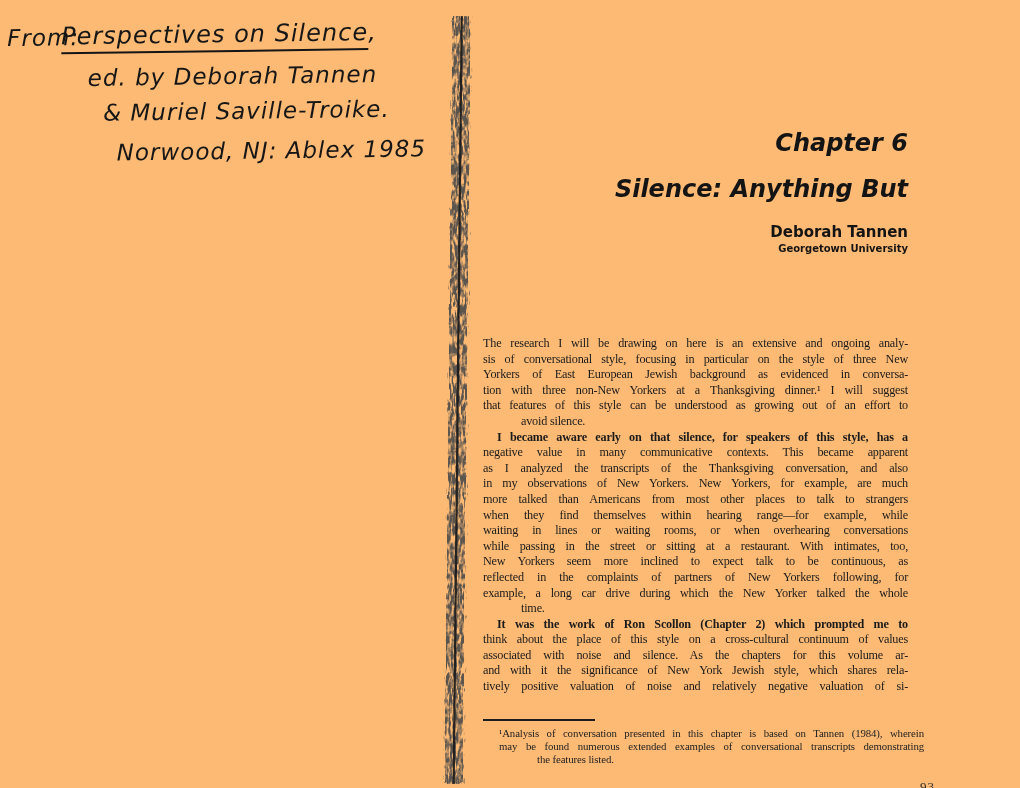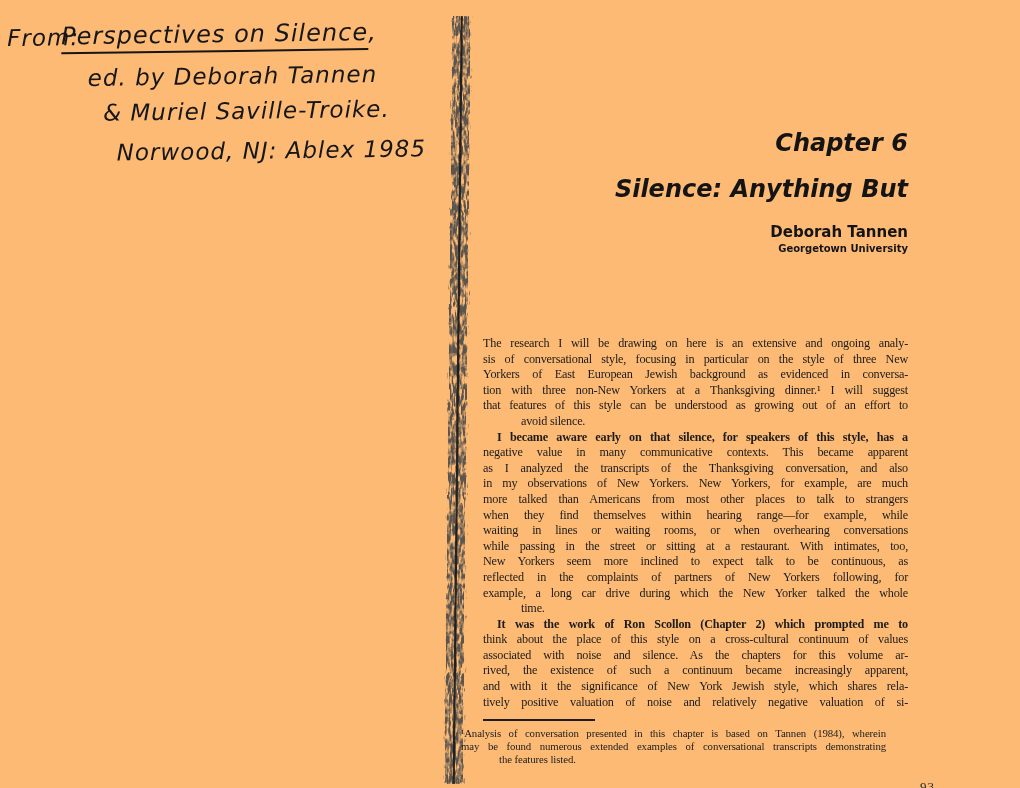--- a/index.html
+++ b/index.html
@@ -65,21 +65,21 @@
   .line.indent { text-indent: 14px; font-weight: bold; }
 
   .footnote-rule {
     position: absolute;
     left: 483px; top: 719px;
     width: 112px; height: 2px;
     background: #1e1e1e;
   }
   .footnote {
     position: absolute;
-    left: 461px; top: 727px; width: 425px;
+    left: 499px; top: 727px; width: 425px;
     font-size: 10.8px;
     line-height: 13.2px;
     color: #222222;
     letter-spacing: -0.1px;
   }
 
   .page-number-clip {
     position: absolute;
     left: 920px; top: 779px;
     width: 30px; height: 9px;
@@ -148,21 +148,20 @@
         <div class="line">while passing in the street or sitting at a restaurant. With intimates, too,</div>
         <div class="line">New Yorkers seem more inclined to expect talk to be continuous, as</div>
         <div class="line">reflected in the complaints of partners of New Yorkers following, for</div>
         <div class="line">example, a long car drive during which the New Yorker talked the whole</div>
         <div class="line lastline">time.</div>
       </div>
       <div>
         <div class="line indent">It was the work of Ron Scollon (Chapter 2) which prompted me to</div>
         <div class="line">think about the place of this style on a cross-cultural continuum of values</div>
         <div class="line">associated with noise and silence. As the chapters for this volume ar-</div>
-        <div class="line">rived, the existence of such a continuum became increasingly apparent,</div>
         <div class="line">and with it the significance of New York Jewish style, which shares rela-</div>
         <div class="line">tively positive valuation of noise and relatively negative valuation of si-</div>
       </div>
     </div>
 
   <div class="footnote-rule"></div>
   <div class="footnote">
       <div>
         <div class="line">¹Analysis of conversation presented in this chapter is based on Tannen (1984), wherein</div>
         <div class="line">may be found numerous extended examples of conversational transcripts demonstrating</div>

